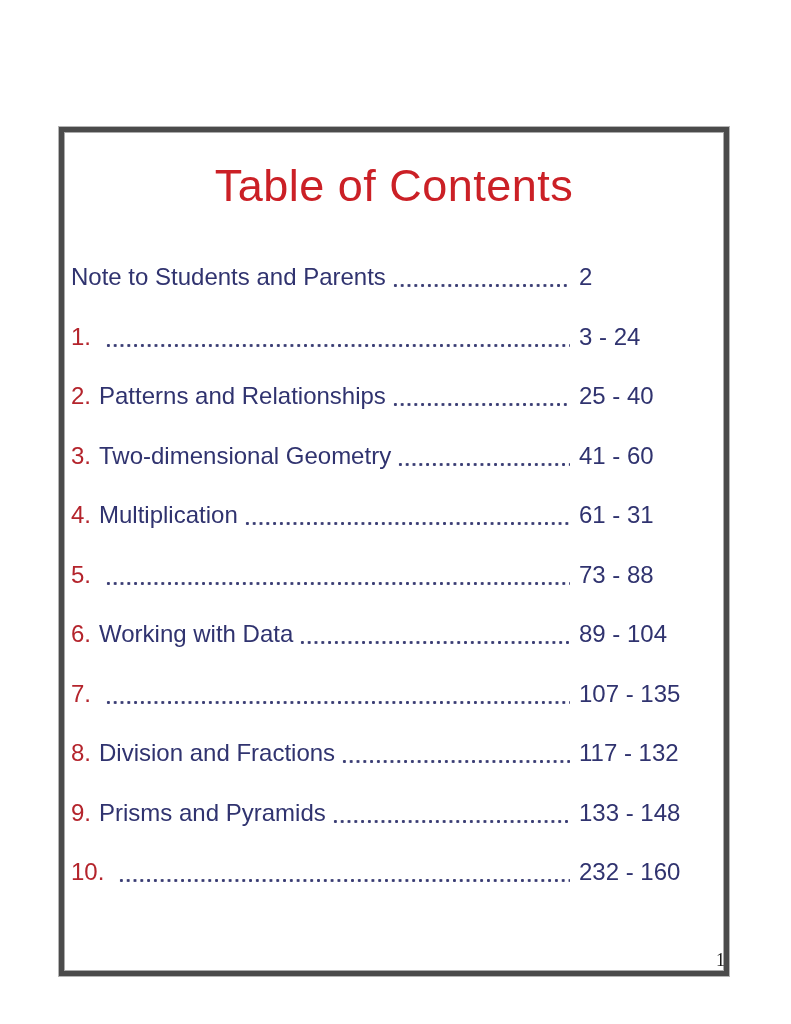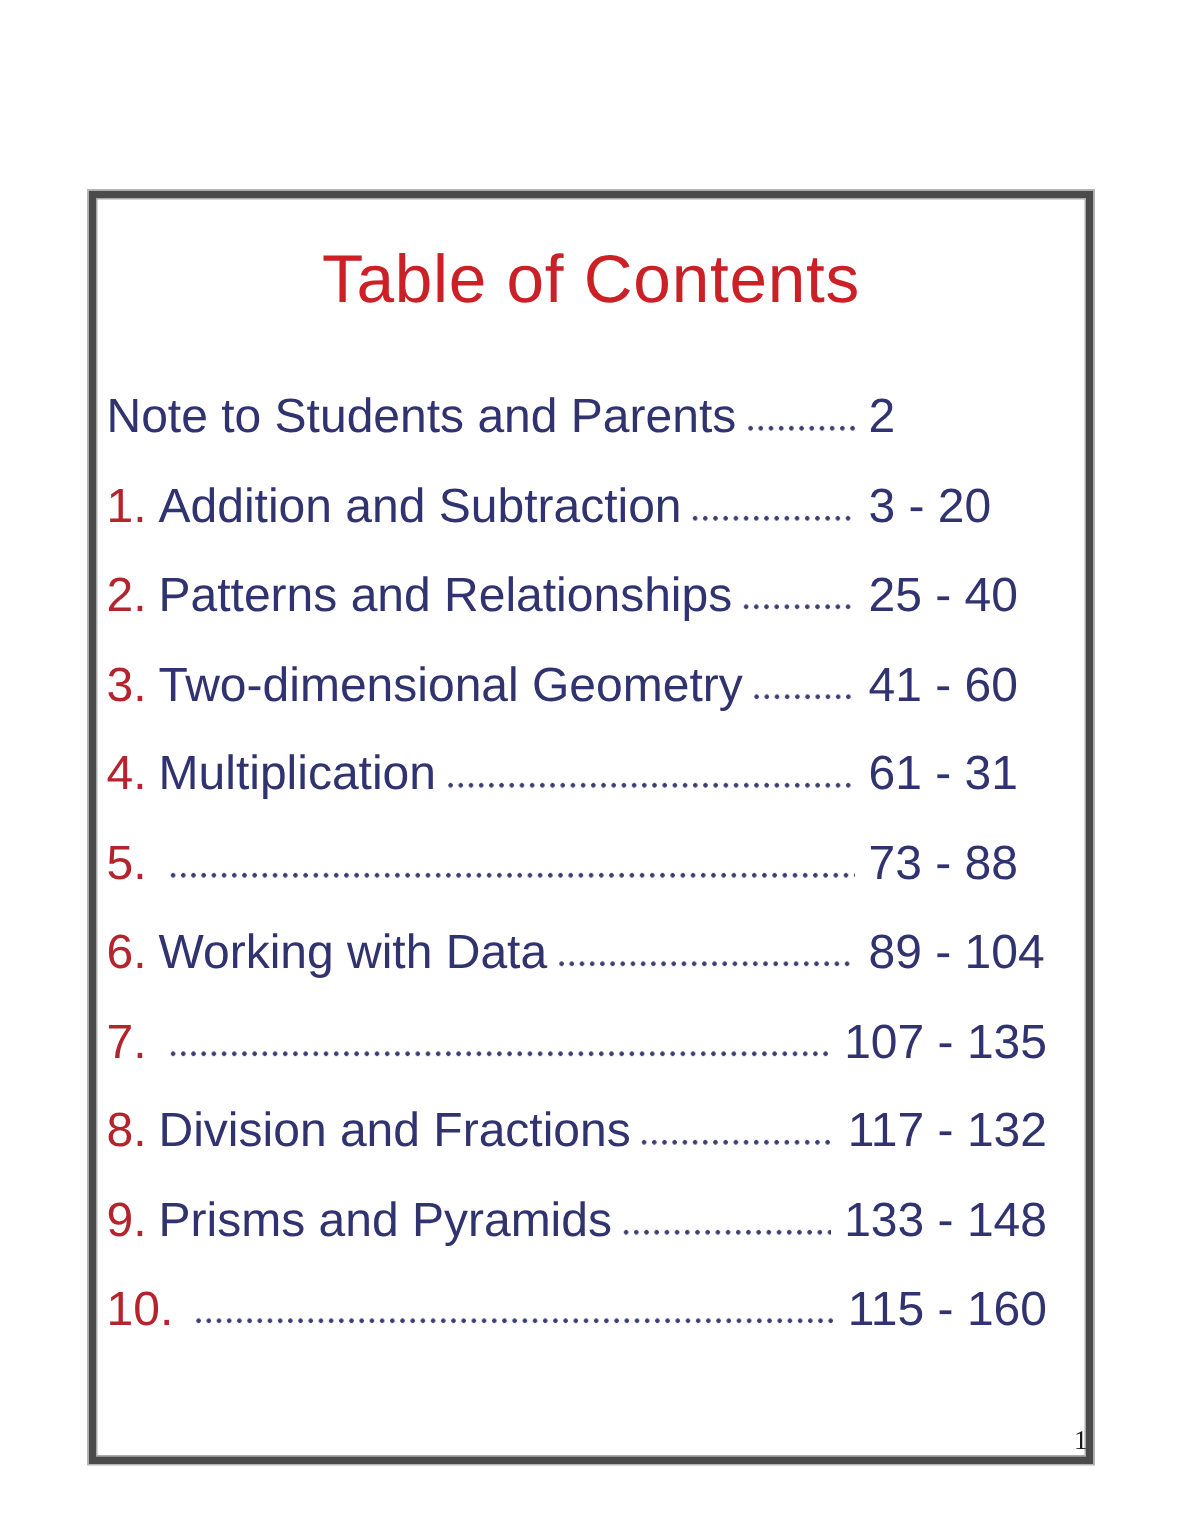--- a/index.html
+++ b/index.html
@@ -38,21 +38,21 @@
     letter-spacing: 0.5px;
     margin: 0;
   }
   .toc {
     margin: 50px 26px 0 7px;
   }
   .row {
     display: flex;
     align-items: flex-start;
     line-height: 30px;
-    font-size: 32px;
+    font-size: 24px;
     color: #30336f;
     margin-bottom: 29.5px;
     white-space: nowrap;
   }
   .num {
     color: #b4242c;
     margin-right: 8px;
     flex: 0 0 auto;
   }
   .num:empty {
@@ -93,23 +93,22 @@
     <h1 class="doc-title">Table of Contents</h1>
     <div class="toc">
         <div class="row">
     <span class="num"></span>
     <span class="label">Note to Students and Parents</span>
     <span class="leader"></span>
     <span class="pages">2</span>
   </div>
         <div class="row">
     <span class="num">1.</span>
-    <span class="label">Addition and Subtraction</span>
     <span class="leader"></span>
-    <span class="pages">3 - 20</span>
+    <span class="pages">3 - 24</span>
   </div>
         <div class="row">
     <span class="num">2.</span>
     <span class="label">Patterns and Relationships</span>
     <span class="leader"></span>
     <span class="pages">25 - 40</span>
   </div>
         <div class="row">
     <span class="num">3.</span>
     <span class="label">Two-dimensional Geometry</span>
@@ -146,18 +145,18 @@
   </div>
         <div class="row">
     <span class="num">9.</span>
     <span class="label">Prisms and Pyramids</span>
     <span class="leader"></span>
     <span class="pages">133 - 148</span>
   </div>
         <div class="row">
     <span class="num">10.</span>
     <span class="leader"></span>
-    <span class="pages">115 - 160</span>
+    <span class="pages">232 - 160</span>
   </div>
       </div>
   </div>
   <div class="page-number">1</div>
 </div>
 
 </body></html>

